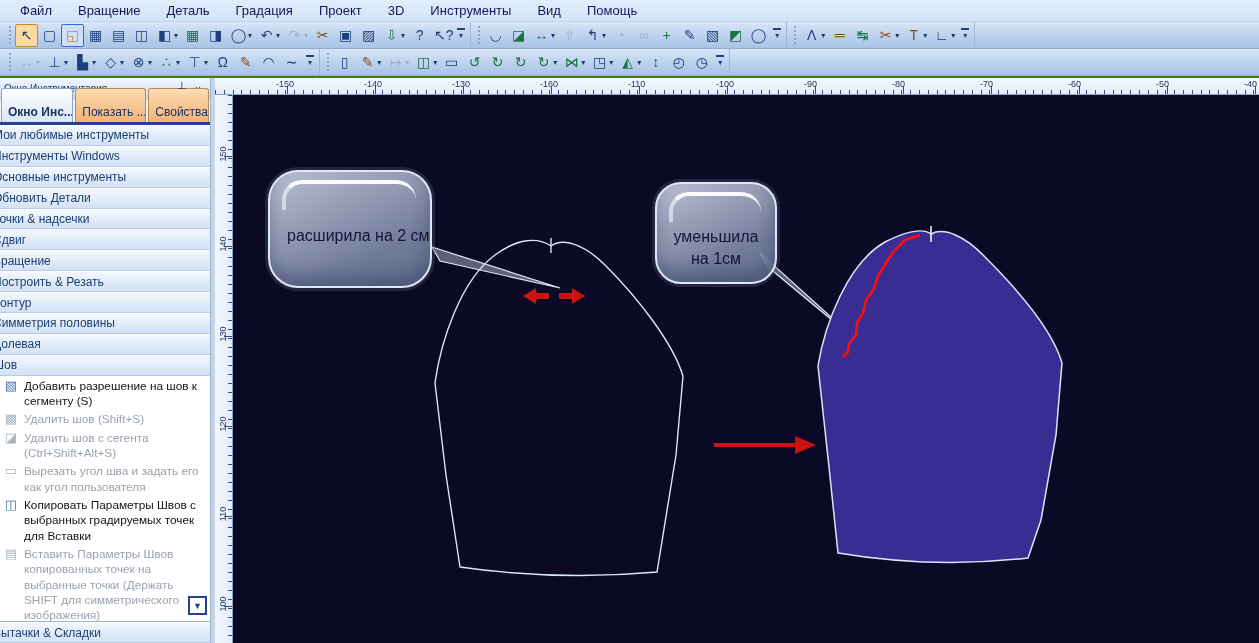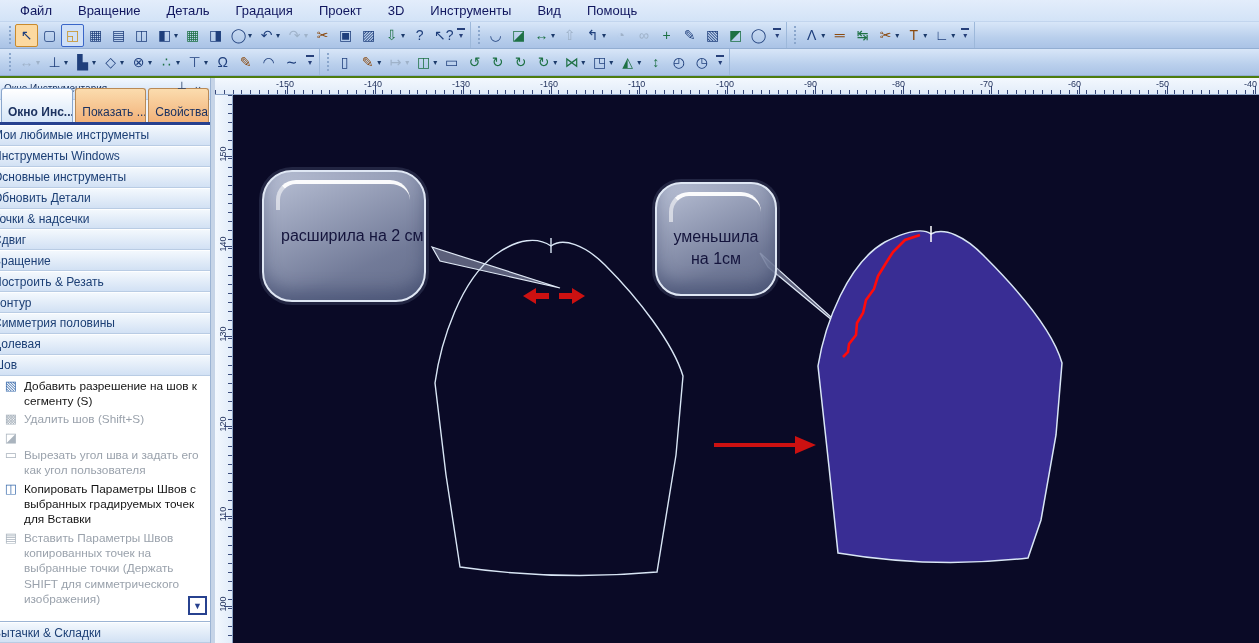--- a/index.html
+++ b/index.html
@@ -80,22 +80,22 @@
   .dark { position:absolute; left:18px; top:17px; width:1026px; height:548px; background:#0a0a26; }
   .dark svg { position:absolute; left:0; top:0; }
 
   
   .balloon { position:absolute; border-radius:30px; border:2px solid #dfe7f4;
     background:linear-gradient(155deg, rgba(196,204,224,0.95), rgba(128,138,168,0.88) 70%, rgba(110,120,150,0.9));
     box-shadow:0 0 0 3px rgba(80,90,120,0.35), inset 0 -10px 16px rgba(30,40,80,0.35); }
   .balloon::before { content:""; position:absolute; left:12px; right:14px; top:8px; height:26px;
     border-top:4px solid rgba(255,255,255,0.95); border-left:4px solid rgba(255,255,255,0.55);
     border-radius:20px 20px 0 0; }
-  .balloon-left { left:47px; top:92px; width:164px; height:132px; }
-  .balloon-right { left:440px; top:104px; width:122px; height:114px; border-radius:26px; }
+  .balloon-left { left:53px; top:92px; width:164px; height:118px; }
+  .balloon-right { left:440px; top:104px; width:122px; height:102px; border-radius:26px; }
   .balloon-text { position:absolute; color:#14143c; font-size:16px; }
   .balloon-left .balloon-text { left:17px; top:55px; white-space:nowrap; }
   .balloon-right .balloon-text { left:0; right:0; top:42px; text-align:center; line-height:1.35; }
 </style>
 </head>
 <body>
 
 <div id="app">
 
   <div class="menubar">
@@ -405,20 +405,21 @@
           <span class="tlabel">Добавить разрешение на шов к сегменту (S)</span>
         </div>
 
         <div class="tool disabled">
           <span class="ticon">▩</span>
           <span class="tlabel">Удалить шов (Shift+S)</span>
         </div>
 
         <div class="tool disabled">
           <span class="ticon">◪</span>
+          <span class="tlabel">Удалить шов с сегента (Ctrl+Shift+Alt+S)</span>
         </div>
 
         <div class="tool disabled">
           <span class="ticon">▭</span>
           <span class="tlabel">Вырезать угол шва и задать его как угол пользователя</span>
         </div>
 
         <div class="tool">
           <span class="ticon">◫</span>
           <span class="tlabel">Копировать Параметры Швов с выбранных градируемых точек для Вставки</span>

